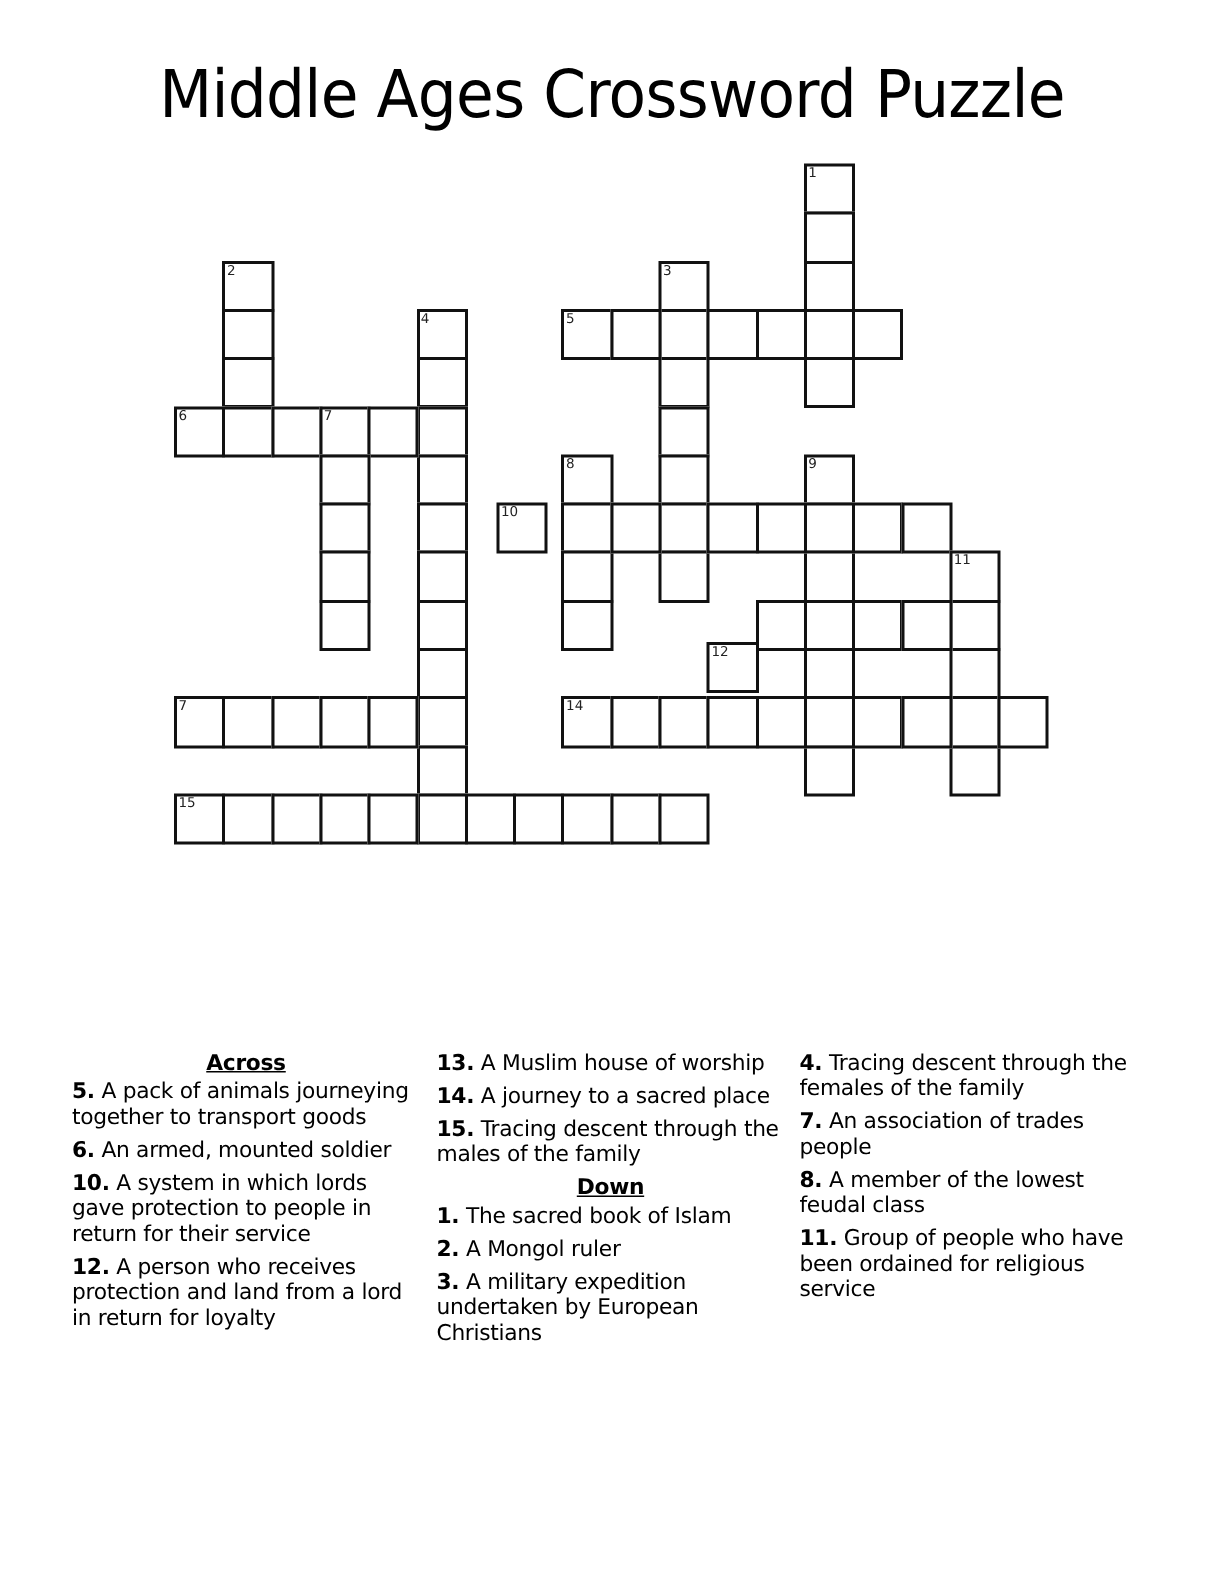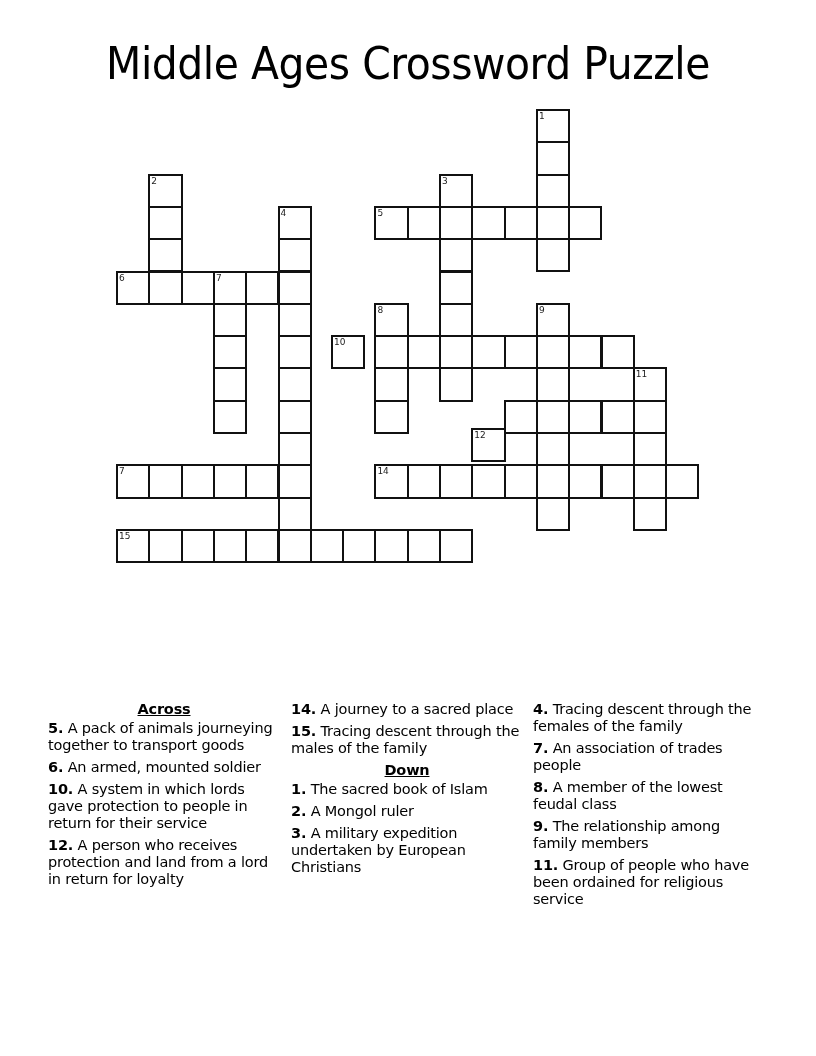--- a/index.html
+++ b/index.html
@@ -151,27 +151,27 @@
 
 <div class="clues col1">
   <div class="heading">Across</div>
   <div class="clue"><b>5.</b> <span>A pack of animals journeying together to transport goods</span></div>
   <div class="clue"><b>6.</b> <span>An armed, mounted soldier</span></div>
   <div class="clue"><b>10.</b> <span>A system in which lords gave protection to people in return for their service</span></div>
   <div class="clue"><b>12.</b> <span>A person who receives protection and land from a lord in return for loyalty</span></div>
 </div>
 
 <div class="clues col2">
+  <div class="clue"><b>13.</b> <span>A Muslim house of worship</span></div>
   <div class="clue"><b>14.</b> <span>A journey to a sacred place</span></div>
   <div class="clue"><b>15.</b> <span>Tracing descent through the males of the family</span></div>
   <div class="heading">Down</div>
   <div class="clue"><b>1.</b> <span>The sacred book of Islam</span></div>
   <div class="clue"><b>2.</b> <span>A Mongol ruler</span></div>
   <div class="clue"><b>3.</b> <span>A military expedition undertaken by European Christians</span></div>
 </div>
 
 <div class="clues col3">
   <div class="clue"><b>4.</b> <span>Tracing descent through the females of the family</span></div>
   <div class="clue"><b>7.</b> <span>An association of trades people</span></div>
   <div class="clue"><b>8.</b> <span>A member of the lowest feudal class</span></div>
-  <div class="clue"><b>9.</b> <span>The relationship among family members</span></div>
   <div class="clue"><b>11.</b> <span>Group of people who have been ordained for religious service</span></div>
 </div>
 
 </body></html>

